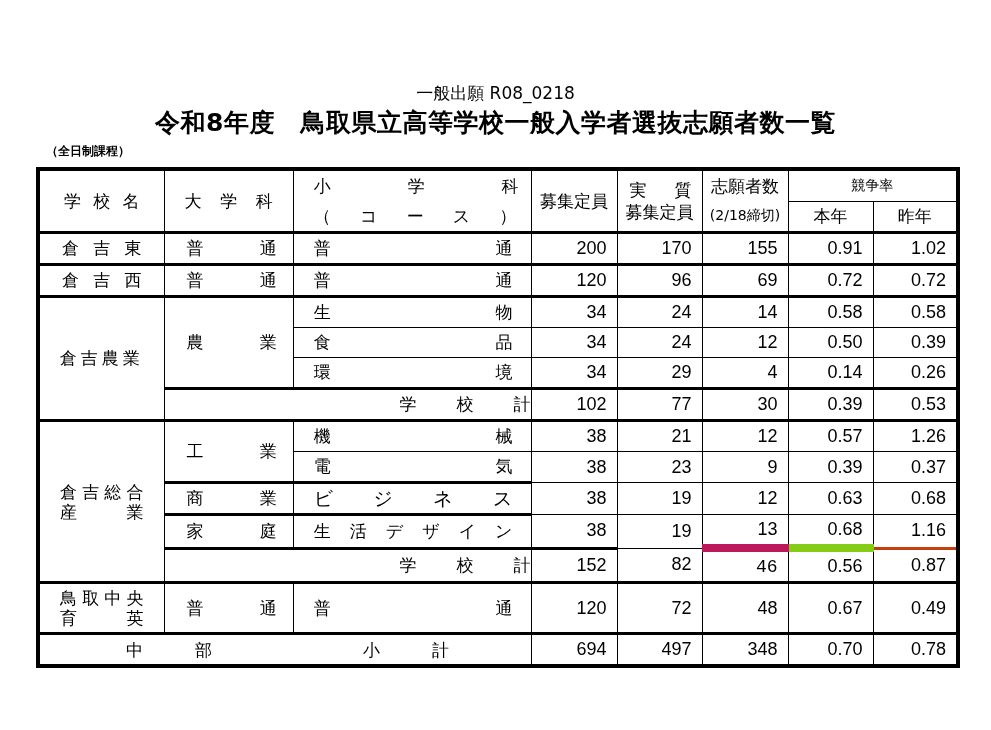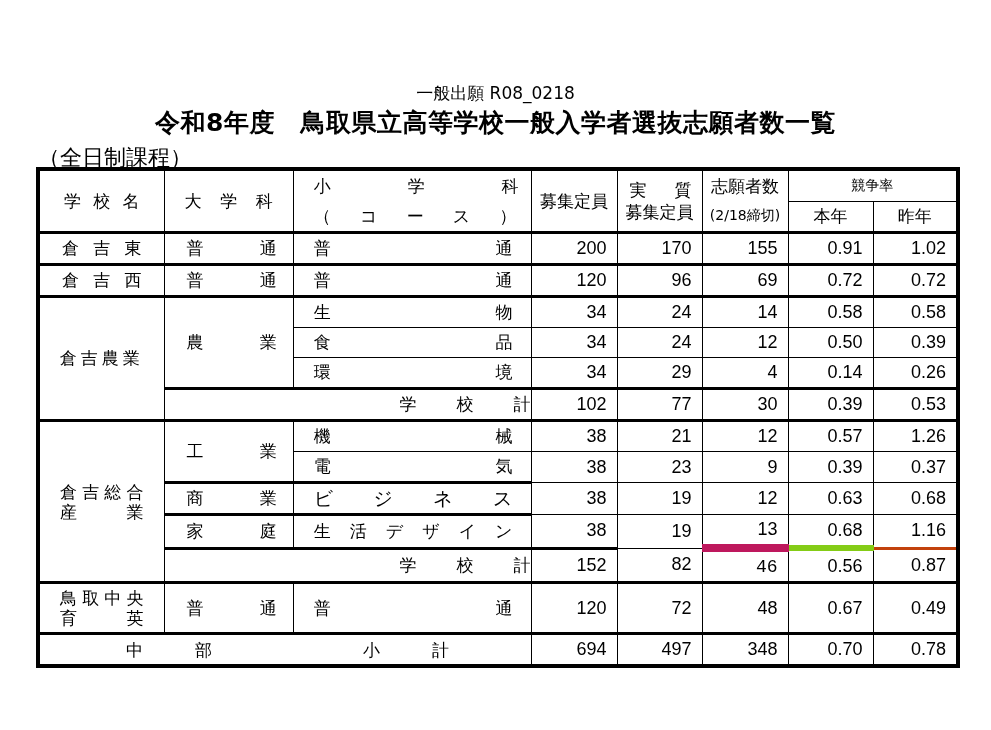--- a/index.html
+++ b/index.html
@@ -2,21 +2,21 @@
 <html><head>
 <meta charset="utf-8">
 <style>
   html, body { margin:0; padding:0; background:#ffffff; }
   body { width:991px; height:730px; position:relative; overflow:hidden;
          font-family:"DejaVu Sans","Liberation Sans",sans-serif; color:#000; }
   .subtitle { position:absolute; left:0; width:991px; top:82px; text-align:center;
               font-size:17px; letter-spacing:0px; }
   .title { position:absolute; left:0; width:991px; top:106px; text-align:center;
            font-size:25px; font-weight:bold; letter-spacing:0.5px; }
-  .course { position:absolute; left:38px; top:143px; font-size:22px; font-weight:normal; }
+  .course { position:absolute; left:46px; top:143px; font-size:12px; font-weight:bold; }
 
   table.main { position:absolute; left:36px; top:167px; border-collapse:collapse;
                table-layout:fixed; border:4px solid #000; }
   table.main td { border:1.5px solid #000; padding:0; height:29px;
                   font-size:17px; vertical-align:middle; overflow:hidden; white-space:nowrap; }
   table.main td.num { text-align:right; padding-right:10px; font-family:"Liberation Sans",sans-serif; font-size:18px; }
   table.main tr.thick-top td { border-top:3.5px solid #000; }
   .hdr td { text-align:center; }
   .spread { display:flex; justify-content:space-between; padding:0 12px 0 16px; }
   .spread-sm { display:flex; justify-content:space-between; padding:0 16px 0 22px; }
@@ -305,21 +305,21 @@
     <td colspan="2" style="border-top:3px solid #000;">
       <div style="display:flex; padding-left:235px; gap:40px;">
             <span>学</span>
             <span>校</span>
             <span>計</span>
           </div>
     </td>
     <td class="num" style="border-top:3px solid #000;">152</td>
     <td class="num" style="border-top:1px solid #b91c1c;">82</td>
     <td class="num" style="border-top:8px solid #be185d;font-family:Liberation Mono, monospace;">46</td>
-    <td class="num" style="border-top:6px solid #84cc16;padding-left:22px;">0.56</td>
+    <td class="num" style="border-top:8px solid #84cc16;padding-left:22px;">0.56</td>
     <td class="num" style="border-top:3px solid #c2410c;">0.87</td>
   </tr>
 
   <tr class="thick-top">
     <td style="height:48px;">
       <div class="two-line">
         <div class="l1">
               <span>鳥</span>
               <span>取</span>
               <span>中</span>

